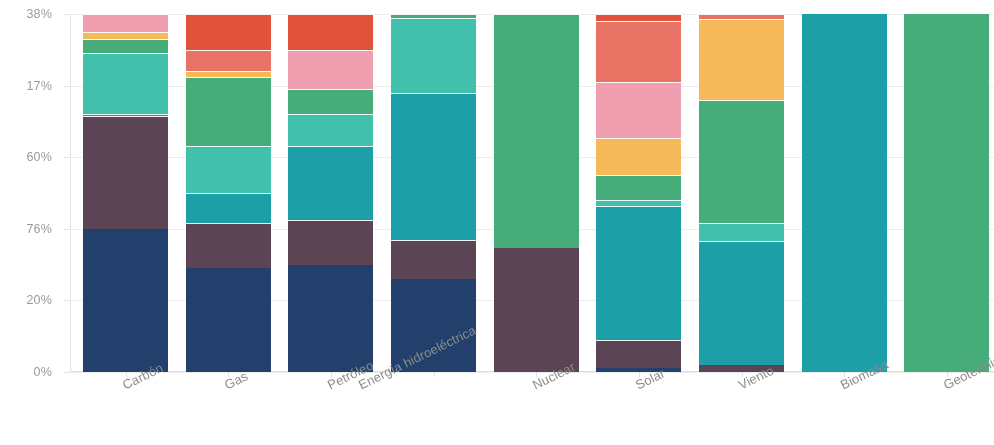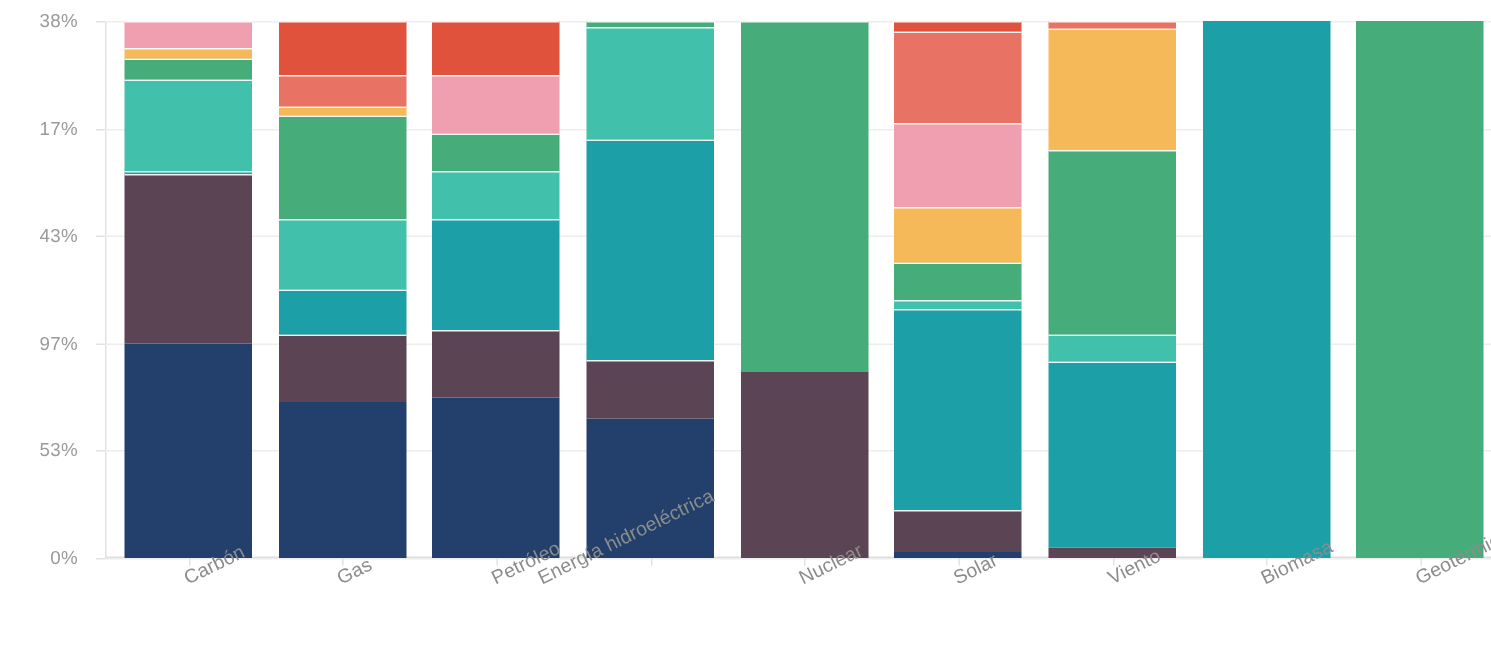--- a/index.html
+++ b/index.html
@@ -121,23 +121,23 @@
     letter-spacing: 0.1px;
   }
 </style>
 </head>
 <body>
 
 <div id="chart-root">
 
   <div class="y-axis-labels">
       <div class="y-tick-label" style="top: 372px;">0%</div>
-      <div class="y-tick-label" style="top: 300.4px;">53%</div>
-      <div class="y-tick-label" style="top: 228.8px;">97%</div>
-      <div class="y-tick-label" style="top: 157.2px;">43%</div>
+      <div class="y-tick-label" style="top: 300.4px;">20%</div>
+      <div class="y-tick-label" style="top: 228.8px;">76%</div>
+      <div class="y-tick-label" style="top: 157.2px;">60%</div>
       <div class="y-tick-label" style="top: 85.6px;">17%</div>
       <div class="y-tick-label" style="top: 14px;">38%</div>
     </div>
 
   <div class="plot-area">
     <div class="axis-line-v"></div>
     <div class="axis-line-h"></div>
   <div class="grid-line" style="top: 358px;"></div>
       <div class="tick-mark" style="top: 358px;"></div>
       <div class="grid-line" style="top: 286.4px;"></div>

